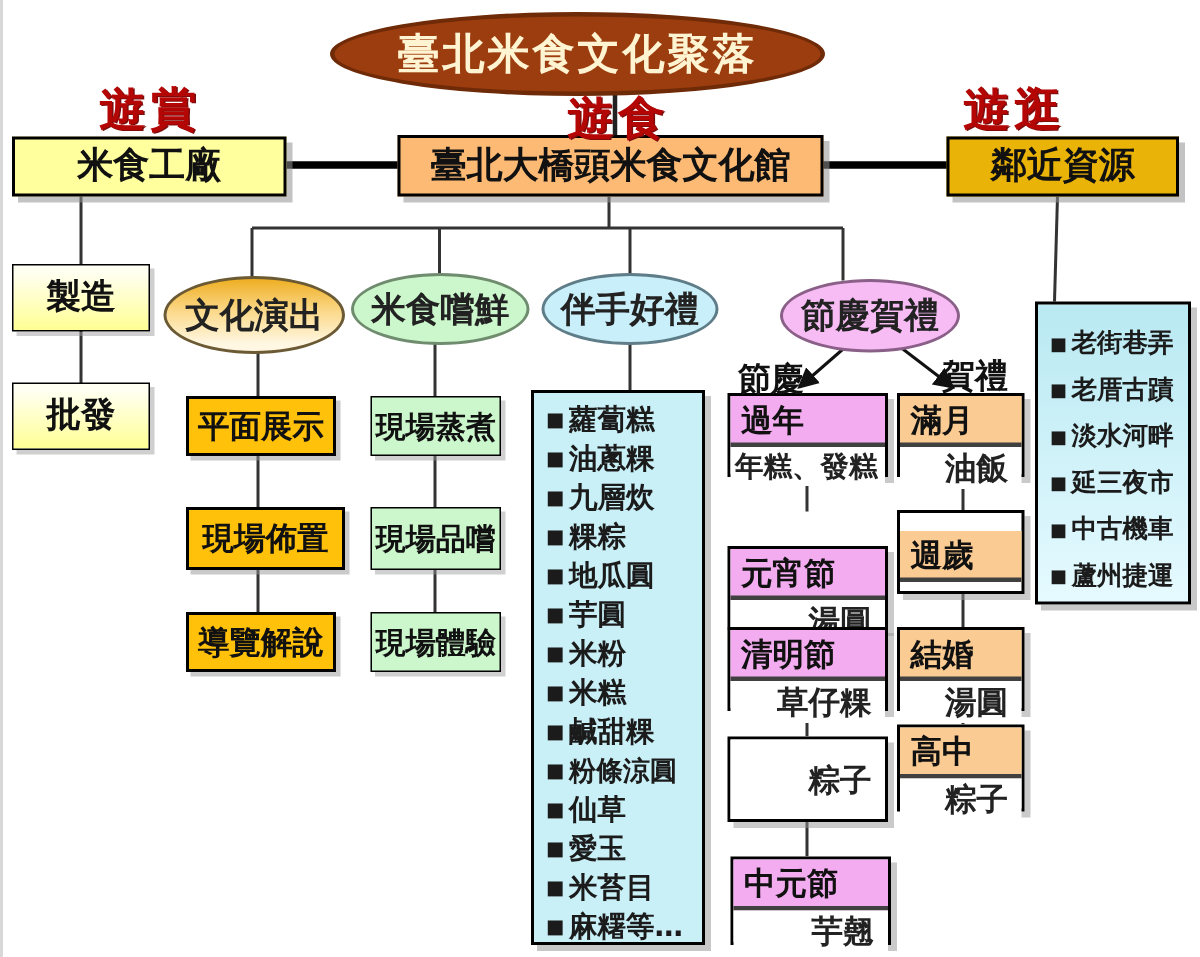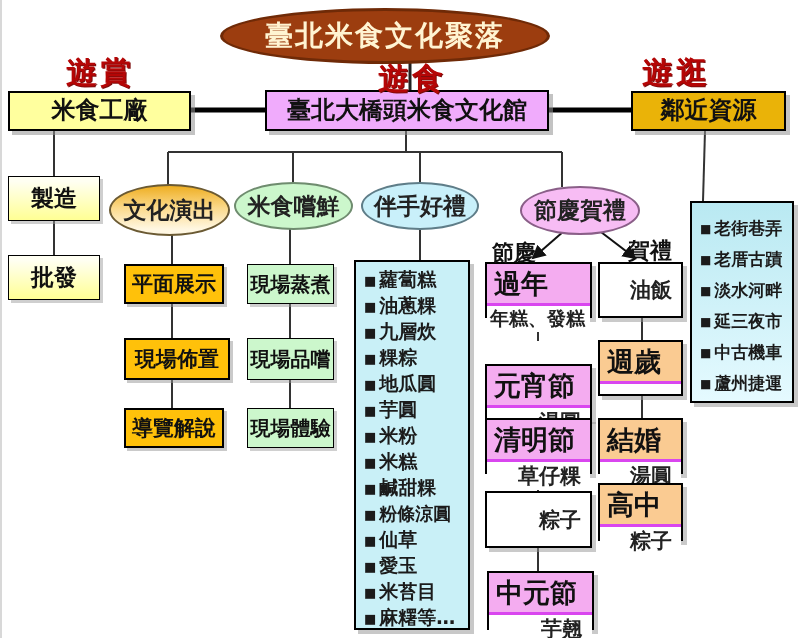--- a/index.html
+++ b/index.html
@@ -34,22 +34,22 @@
   }
   .listbox .li{
     font-weight:bold;color:#1b1b1b;white-space:nowrap;display:flex;align-items:center;
   }
   .listbox .li .bullet{display:inline-block;margin-right:3px;line-height:1;}
   .card{
     z-index:2;border:2px solid #000;box-shadow:4px 4px 0 rgba(150,150,150,.5);
     display:flex;flex-direction:column;background:#fff;
   }
   .card .hd{
-    font-weight:bold;font-size:27px;color:#111;padding:2px 0 1px 7px;
-    border-bottom:3px solid #d946ef;display:flex;align-items:center;flex:0 0 auto;
+    font-weight:bold;font-size:21px;color:#111;padding:2px 0 1px 7px;
+    border-bottom:3px solid #404040;display:flex;align-items:center;flex:0 0 auto;
   }
   .card .val{
     background:#fff;font-weight:bold;font-size:21px;color:#222;
     display:flex;align-items:center;justify-content:flex-end;padding-right:9px;flex:1;
   }
   .col-label{z-index:3;font-weight:bold;font-size:22px;color:#111;}
 </style>
 </head>
 <body>
 
@@ -102,21 +102,21 @@
     <line x1="640" y1="474" x2="640" y2="483" stroke="#333" stroke-width="2"></line>
   </svg>
 
   <div class="abs title-ellipse" style="left:218px;top:8px;width:330px;height:56px;">臺北米食文化聚落</div>
 
   <div class="abs red-label" style="left:48px;top:52px;width:100px;">遊賞</div>
   <div class="abs red-label" style="left:365px;top:58px;width:90px;">遊食</div>
   <div class="abs red-label" style="left:624px;top:52px;width:100px;">遊逛</div>
 
   <div class="abs node" style="left:6px;top:91px;width:183px;height:40px;font-size:24px;background:#ffff9e;">米食工廠</div>
-  <div class="abs node" style="left:263px;top:90px;width:284px;height:41px;font-size:24px;background:#f0abfc;">臺北大橋頭米食文化館</div>
+  <div class="abs node" style="left:263px;top:90px;width:284px;height:41px;font-size:24px;background:#fdba74;">臺北大橋頭米食文化館</div>
   <div class="abs node" style="left:629px;top:91px;width:155px;height:40px;font-size:24px;background:#eab308;text-align:center;">鄰近資源</div>
 
   <div class="abs node" style="left:6px;top:176px;width:92px;height:45px;font-size:23px;border-width:1px;
        background:linear-gradient(180deg,#fffff2 10%,#ffff94);box-shadow:3px 3px 0 rgba(160,160,160,.5);">製造</div>
   <div class="abs node" style="left:6px;top:255px;width:92px;height:45px;font-size:23px;border-width:1px;
        background:linear-gradient(180deg,#fffff2 10%,#ffff94);box-shadow:3px 3px 0 rgba(160,160,160,.5);">批發</div>
 
   <div class="abs ellipse" style="left:107px;top:184px;width:121px;height:52px;border-color:#6b5a33;
        background:linear-gradient(180deg,#eeae22 0%,#fbd98a 45%,#fff7e2 90%);">文化演出</div>
   <div class="abs ellipse" style="left:232px;top:182px;width:119px;height:48px;background:#ccf7cc;border-color:#6f8c6f;">米食嚐鮮</div>
@@ -207,24 +207,25 @@
   </div>
   <div class="abs card" style="left:483px;top:491px;width:107px;height:57px;">
     <div class="val">粽子</div>
   </div>
   <div class="abs card" style="left:485px;top:571px;width:107px;height:59px;">
     <div class="hd" style="background:#f4acf0;">中元節</div>
     <div class="val">芋翹</div>
   </div>
 
   <div class="abs card" style="left:596px;top:262px;width:85px;height:56px;">
+    <div class="hd" style="background:#facb92;">滿月</div>
     <div class="val">油飯</div>
   </div>
   <div class="abs card" style="left:596px;top:340px;width:85px;height:56px;">
-    <div class="hd" style="background:#facb92;">週歲</div>
+    <div class="hd" style="background:#facb92;margin-top:12px;">週歲</div>
     <div class="val" style="font-size:13px;padding-right:4px;margin-top:44px;">紅龜粿</div>
   </div>
   <div class="abs card" style="left:596px;top:418px;width:85px;height:56px;">
     <div class="hd" style="background:#facb92;">結婚</div>
     <div class="val">湯圓</div>
   </div>
   <div class="abs card" style="left:596px;top:483px;width:85px;height:58px;">
     <div class="hd" style="background:#facb92;">高中</div>
     <div class="val">粽子</div>
   </div>

